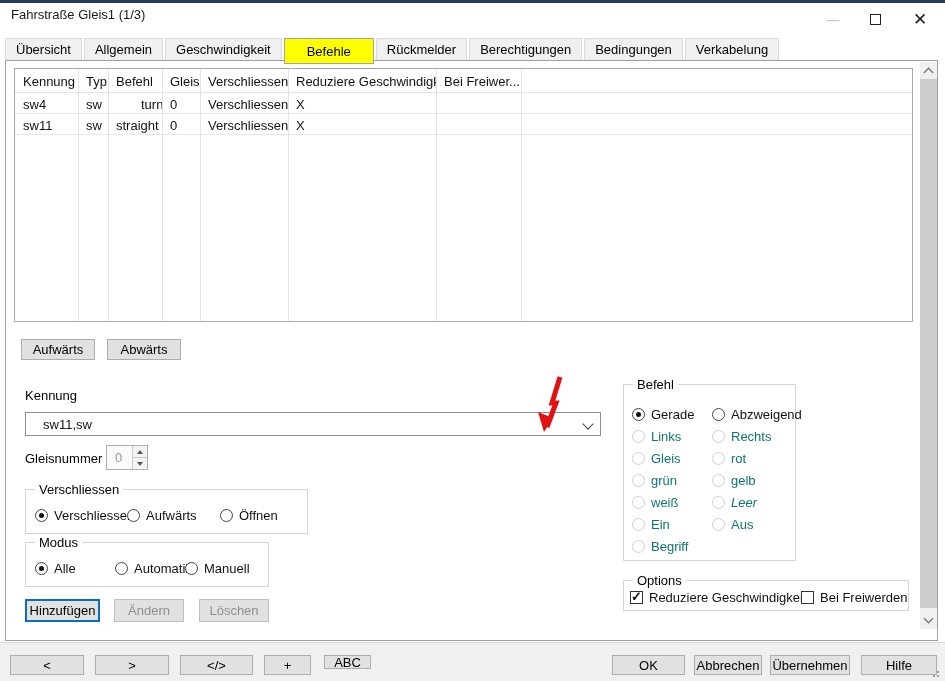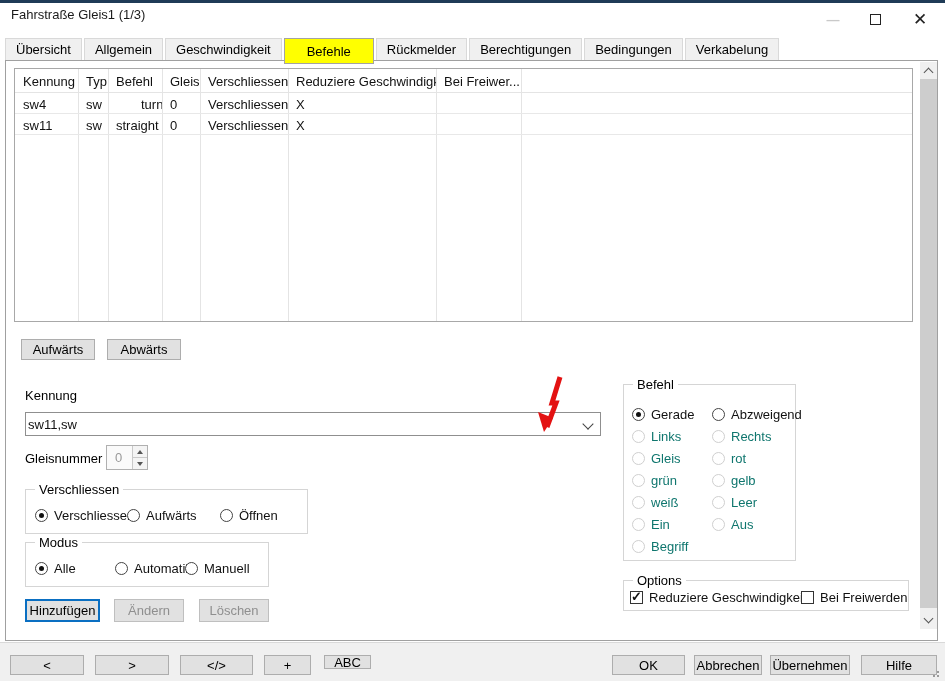--- a/index.html
+++ b/index.html
@@ -31,21 +31,21 @@
 
   .btn { position:absolute; height:21px; background:#e1e1e1; border:1px solid #adadad; display:flex; align-items:center; justify-content:center; font-size:13px; color:#000; }
   .btn.disabled { color:#8f8f8f; border-color:#bfbfbf; }
   .btn.focused { border:2px solid #0a6fc2; }
 
   
   .anno-box { position:absolute; left:479px; top:279px; width:146px; height:36px; border:4px solid #e31212; background:#fff; display:flex; align-items:center; justify-content:center; font-size:15px; color:#000; z-index:5; }
   .anno-arrow { position:absolute; left:0; top:0; width:933px; height:581px; pointer-events:none; z-index:4; }
 
   .field-label { position:absolute; color:#000; }
-  .combo { position:absolute; left:19px; top:351px; width:576px; height:24px; border:1px solid #8f8f8f; background:#fff; display:flex; align-items:center; padding-left:2px; }
+  .combo { position:absolute; left:19px; top:351px; width:576px; height:24px; border:1px solid #8f8f8f; background:#fff; display:flex; align-items:center; padding-left:17px; }
   .combo .chev { position:absolute; right:8px; top:7px; width:8px; height:8px; border-left:1.6px solid #444; border-bottom:1.6px solid #444; transform:rotate(-45deg); }
 
   .spinner { position:absolute; left:100px; top:384px; width:42px; height:25px; border:1px solid #b0b0b0; background:#fafafa; display:flex; }
   .spin-val { flex:1; padding:4px 0 0 8px; color:#9a9a9a; }
   .spin-btns { width:15px; border-left:1px solid #c9c9c9; display:flex; flex-direction:column; }
   .spin-btns > div { flex:1; display:flex; align-items:center; justify-content:center; background:#f4f4f4; }
   .spin-btns > div:first-child { border-bottom:1px solid #c9c9c9; }
   .tri-up { width:0; height:0; border-left:3px solid transparent; border-right:3px solid transparent; border-bottom:4px solid #555; }
   .tri-dn { width:0; height:0; border-left:3px solid transparent; border-right:3px solid transparent; border-top:4px solid #555; }
 
@@ -241,21 +241,21 @@
           <span>grün</span>
         </div>
         <div class="radio-item disabled" style="left: 88px; top: 88px;">
           <span class="radio-circle"></span>
           <span>gelb</span>
         </div>
         <div class="radio-item disabled" style="left: 8px; top: 110px;">
           <span class="radio-circle"></span>
           <span>weiß</span>
         </div>
-        <div class="radio-item disabled" style="left: 88px; top: 110px;">
+        <div class="radio-item disabled" style="left: 88px; top: 110px; font-style: italic;">
           <span class="radio-circle"></span>
           <span>Leer</span>
         </div>
         <div class="radio-item disabled" style="left: 8px; top: 132px;">
           <span class="radio-circle"></span>
           <span>Ein</span>
         </div>
         <div class="radio-item disabled" style="left: 88px; top: 132px;">
           <span class="radio-circle"></span>
           <span>Aus</span>

